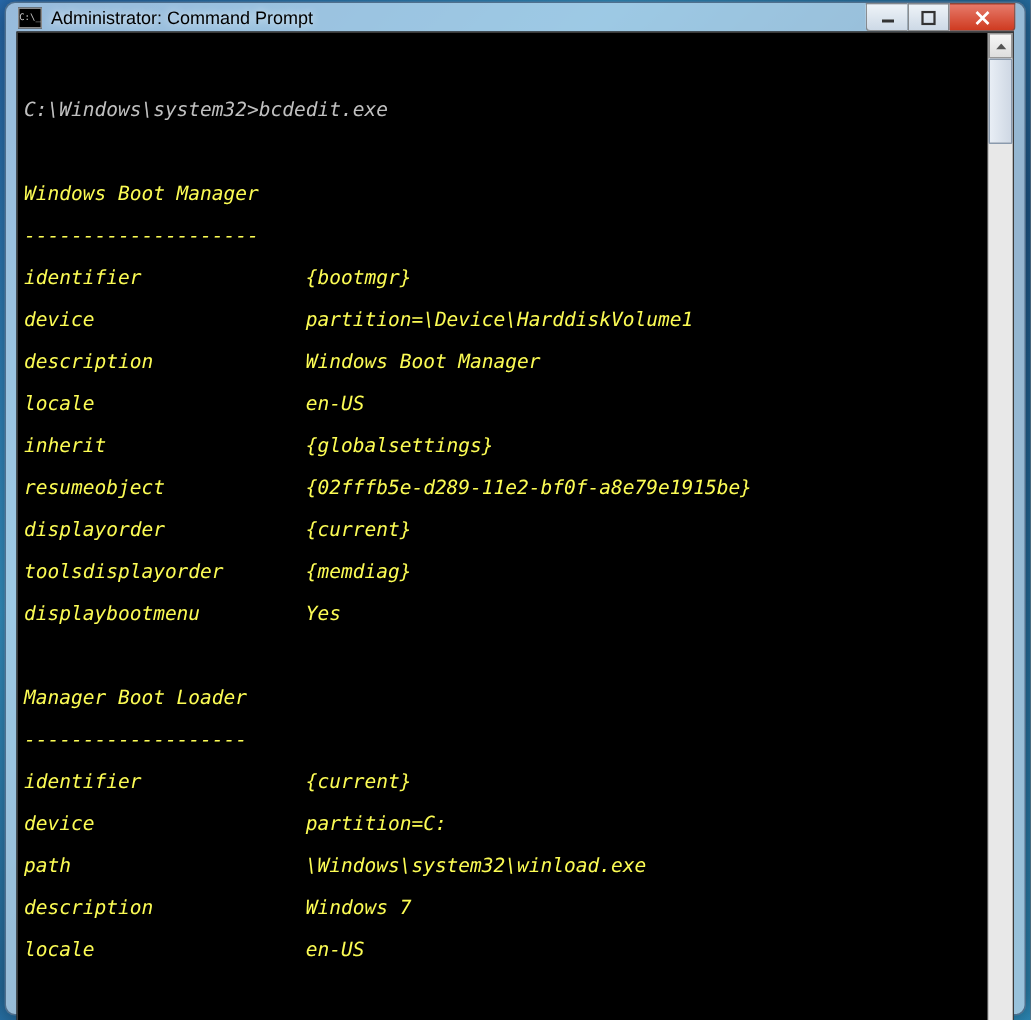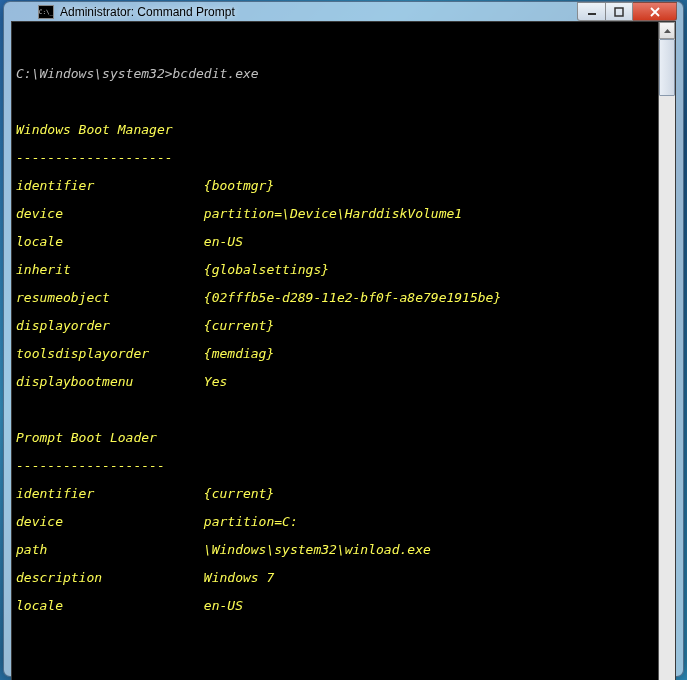--- a/index.html
+++ b/index.html
@@ -22,21 +22,20 @@
       box-shadow: 0 0 18px rgba(0,0,0,0.5);
       display: flex;
       flex-direction: column;
     }
     .titlebar {
       height: 30px;
       display: flex;
       align-items: center;
       padding: 0 6px 0 8px;
       position: relative;
-      margin-left: 26px;
     }
     .app-icon {
       width: 16px;
       height: 14px;
       background: #000;
       border: 1px solid #888;
       position: relative;
       margin-right: 6px;
       display: flex;
       align-items: center;
@@ -162,28 +161,29 @@
 
   <div class="client-frame">
     <div class="console">
 <span class="row">&nbsp;</span>
 <span class="row gray"><span>C:\Windows\system32&gt;</span><span>bcdedit.exe</span></span>
 <span class="row">&nbsp;</span>
 <span class="row yellow">Windows Boot Manager</span>
 <span class="row yellow">--------------------</span>
 <span class="row yellow"><span class="lbl">identifier</span><span>{bootmgr}</span></span>
 <span class="row yellow"><span class="lbl">device</span><span>partition=\Device\HarddiskVolume1</span></span>
+<span class="row yellow"><span class="lbl">description</span><span>Windows Boot Manager</span></span>
 <span class="row yellow"><span class="lbl">locale</span><span>en-US</span></span>
 <span class="row yellow"><span class="lbl">inherit</span><span>{globalsettings}</span></span>
 <span class="row yellow"><span class="lbl">resumeobject</span><span>{02fffb5e-d289-11e2-bf0f-a8e79e1915be}</span></span>
 <span class="row yellow"><span class="lbl">displayorder</span><span>{current}</span></span>
 <span class="row yellow"><span class="lbl">toolsdisplayorder</span><span>{memdiag}</span></span>
 <span class="row yellow"><span class="lbl">displaybootmenu</span><span>Yes</span></span>
 <span class="row">&nbsp;</span>
-<span class="row yellow">Prompt Boot Loader</span>
+<span class="row yellow">Manager Boot Loader</span>
 <span class="row yellow">-------------------</span>
 <span class="row yellow"><span class="lbl">identifier</span><span>{current}</span></span>
 <span class="row yellow"><span class="lbl">device</span><span>partition=C:</span></span>
 <span class="row yellow"><span class="lbl">path</span><span>\Windows\system32\winload.exe</span></span>
 <span class="row yellow"><span class="lbl">description</span><span>Windows 7</span></span>
 <span class="row yellow"><span class="lbl">locale</span><span>en-US</span></span>
 
 
 
 

